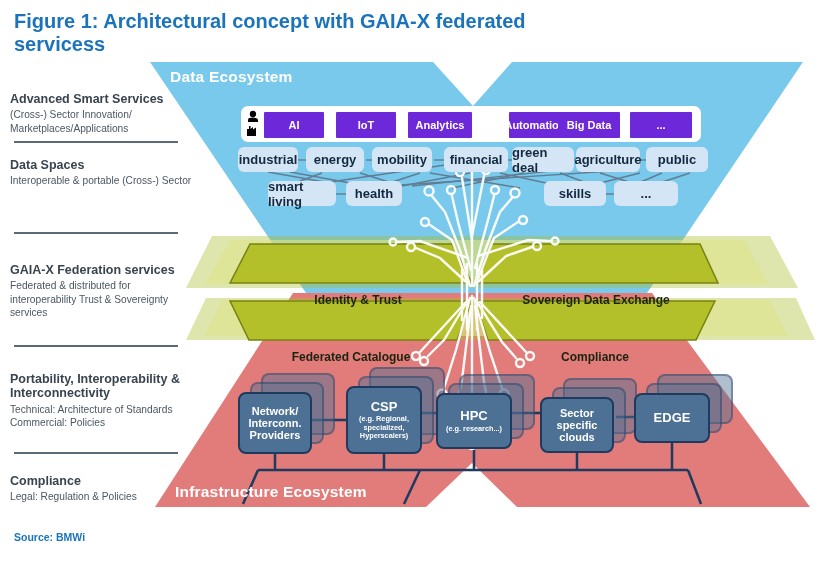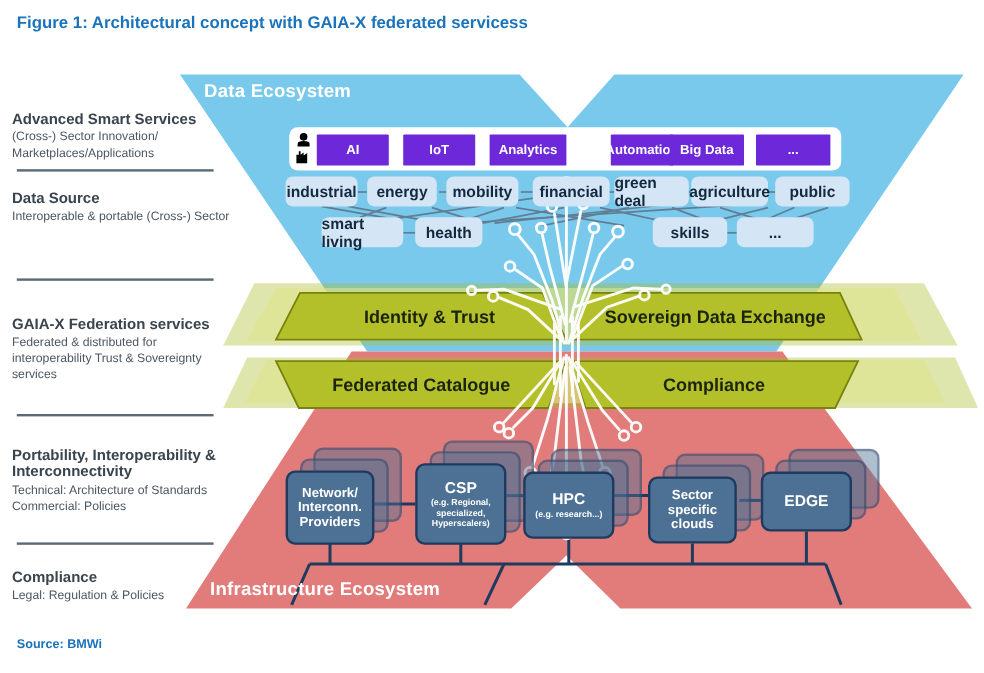--- a/index.html
+++ b/index.html
@@ -1,19 +1,19 @@
 <!DOCTYPE html>
 <html><head>
 <meta charset="utf-8">
 <style>
   html,body{margin:0;padding:0;background:#fff;}
   #stage{position:relative;width:820px;height:561px;background:#fff;overflow:hidden;
          font-family:"Liberation Sans", sans-serif;}
   .abs{position:absolute;}
-  #fig-title{left:14px;top:10px;width:600px;font-size:14px;font-weight:bold;color:#1b74bb;}
+  #fig-title{left:14px;top:10px;width:600px;font-size:20px;font-weight:bold;color:#1b74bb;}
   #source{left:14px;top:531px;font-size:10.5px;font-weight:bold;color:#1b74bb;}
 
   
   .sec{position:absolute;left:10px;width:186px;}
   .sec h3{margin:0 0 2px 0;font-size:12.5px;line-height:1.15;color:#39444f;font-weight:bold;}
   .sec .ln{font-size:10.2px;line-height:1.3;color:#4b5763;}
   .divider{position:absolute;left:14px;width:164px;height:2px;background:#5a6a76;}
 
   
   .eco-label{position:absolute;color:#fff;font-weight:bold;font-size:15.5px;letter-spacing:.2px;}
@@ -23,21 +23,21 @@
   .svc-btn{position:absolute;top:112px;height:26px;background:#6d28d9;color:#fff;font-weight:bold;
            font-size:11px;display:flex;align-items:center;justify-content:center;border-radius:1px;}
   #svc-icon{left:245px;top:109px;width:22px;height:30px;}
 
   
   .chip{position:absolute;height:25px;background:#d4e6f5;border-radius:6px;color:#13293f;
         font-weight:bold;font-size:13px;display:flex;align-items:center;justify-content:center;}
 
   
   .bar-label{position:absolute;height:30px;display:flex;align-items:center;justify-content:center;
-             color:#1c2410;font-weight:bold;font-size:15px;}
+             color:#1c2410;font-weight:bold;font-size:12px;margin-top:36px;}
 
   
   .node{position:absolute;}
   .node .ghost{position:absolute;left:0;top:0;width:100%;height:100%;border-radius:8px;
                background:rgba(77,113,149,0.45);border:2px solid rgba(30,58,95,0.4);box-sizing:border-box;}
   .node .g1{transform:translate(12px,-10px);}
   .node .g2{transform:translate(23px,-19px);}
   .node .card{position:absolute;left:0;top:0;width:100%;height:100%;border-radius:8px;
               background:#4d7195;border:2px solid #1e3a5f;box-sizing:border-box;color:#fff;
               display:flex;flex-direction:column;align-items:center;justify-content:center;text-align:center;}
@@ -170,21 +170,21 @@
   <div class="abs" id="source">Source: BMWi</div>
 
   <div class="sec" style="top:92px">
     <h3>Advanced Smart Services</h3>
     <div class="ln">(Cross-) Sector Innovation/</div>
     <div class="ln">Marketplaces/Applications</div>
   </div>
   <div class="divider" style="top:141px"></div>
 
   <div class="sec" style="top:158px">
-    <h3>Data Source</h3>
+    <h3>Data Spaces</h3>
     <div class="ln">Interoperable &amp; portable (Cross-) Sector</div>
   </div>
   <div class="divider" style="top:232px"></div>
 
   <div class="sec" style="top:263px">
     <h3>GAIA-X Federation services</h3>
     <div class="ln">Federated &amp; distributed for</div>
     <div class="ln">interoperability Trust &amp; Sovereignty</div>
     <div class="ln">services</div>
   </div>

